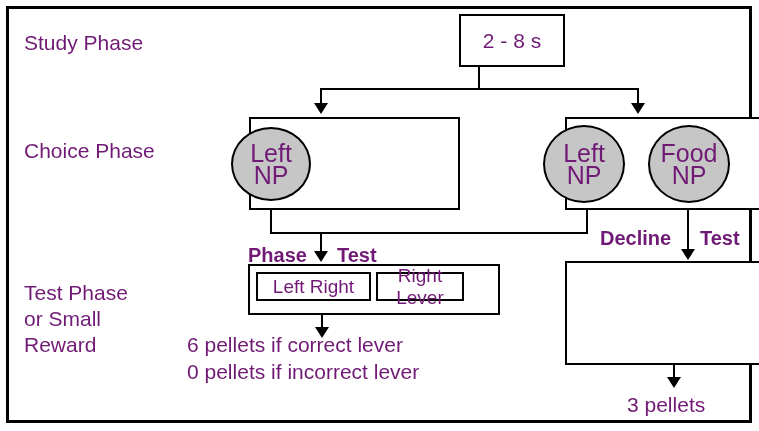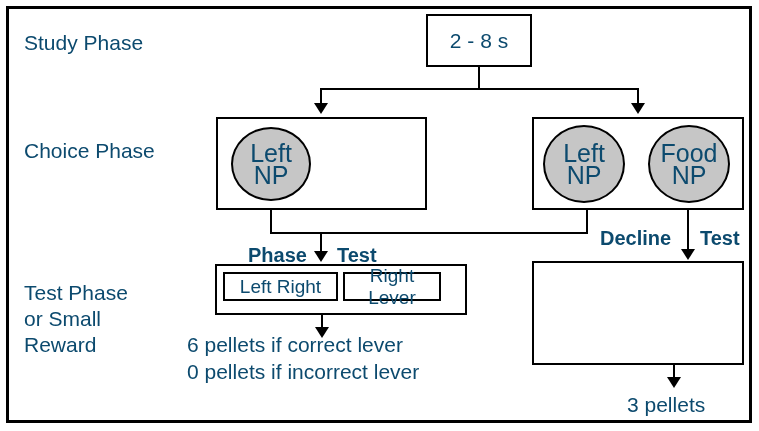--- a/index.html
+++ b/index.html
@@ -3,32 +3,32 @@
 <meta charset="utf-8">
 <style>
   :root{
     --line:#000000;
     --np-fill:#c6c6c6;
     --bg:#ffffff;
   }
   html,body{margin:0;padding:0;background:var(--bg);}
   #stage{
     position:relative;width:759px;height:431px;background:var(--bg);
-    font-family:"Liberation Sans","DejaVu Sans",sans-serif;color:#0c4a6e;
+    font-family:"Liberation Sans","DejaVu Sans",sans-serif;color:#701a75;
     overflow:hidden;
   }
   .abs{position:absolute;}
   .frame{
     left:6px;top:6px;width:740px;height:411px;
     border:3px solid var(--line);
   }
   .phase-label{font-size:21px;line-height:26px;white-space:pre-line;}
   .box{
     border:2px solid var(--line);box-sizing:border-box;background:var(--bg);
-    display:flex;align-items:center;justify-content:center;text-align:center;
+    display:flex;align-items:center;justify-content:center;text-align:center;margin-left:33px;
   }
   .study-box{left:426px;top:14px;width:106px;height:53px;font-size:21px;}
   .choice-box{background:var(--bg);}
   .np{
     border:2px solid var(--line);box-sizing:border-box;background:var(--np-fill);
     border-radius:50%;display:flex;align-items:center;justify-content:center;
     text-align:center;font-size:25px;line-height:22px;white-space:pre-line;
   }
   .line{background:var(--line);}
   .arrow-down{
@@ -88,21 +88,21 @@
 
   <div class="abs action-label" style="left:248px;top:244px;">Phase</div>
   <div class="abs action-label" style="left:337px;top:244px;">Test</div>
   <div class="abs action-label" style="left:600px;top:227px;">Decline</div>
   <div class="abs action-label" style="left:700px;top:227px;">Test</div>
 
   <div class="abs box" style="left:215px;top:264px;width:252px;height:51px;"></div>
   <div class="abs box lever-inner" style="left:223px;top:272px;width:115px;height:29px;">
     <span>Left Right</span>
   </div>
-  <div class="abs box lever-inner" style="left:343px;top:272px;width:98px;height:29px;">
+  <div class="abs box lever-inner" style="left:343px;top:272px;width:88px;height:29px;">
     <span>Right Lever</span>
   </div>
 
   <div class="abs line" style="left:321px;top:314px;width:2px;height:15px;"></div>
   <div class="abs arrow-down" style="left:315px;top:327px;"></div>
 
   <div class="abs outcome" style="left:187px;top:331px;">6 pellets if correct lever
 0 pellets if incorrect lever</div>
 
   <div class="abs box" style="left:532px;top:261px;width:212px;height:104px;"></div>

